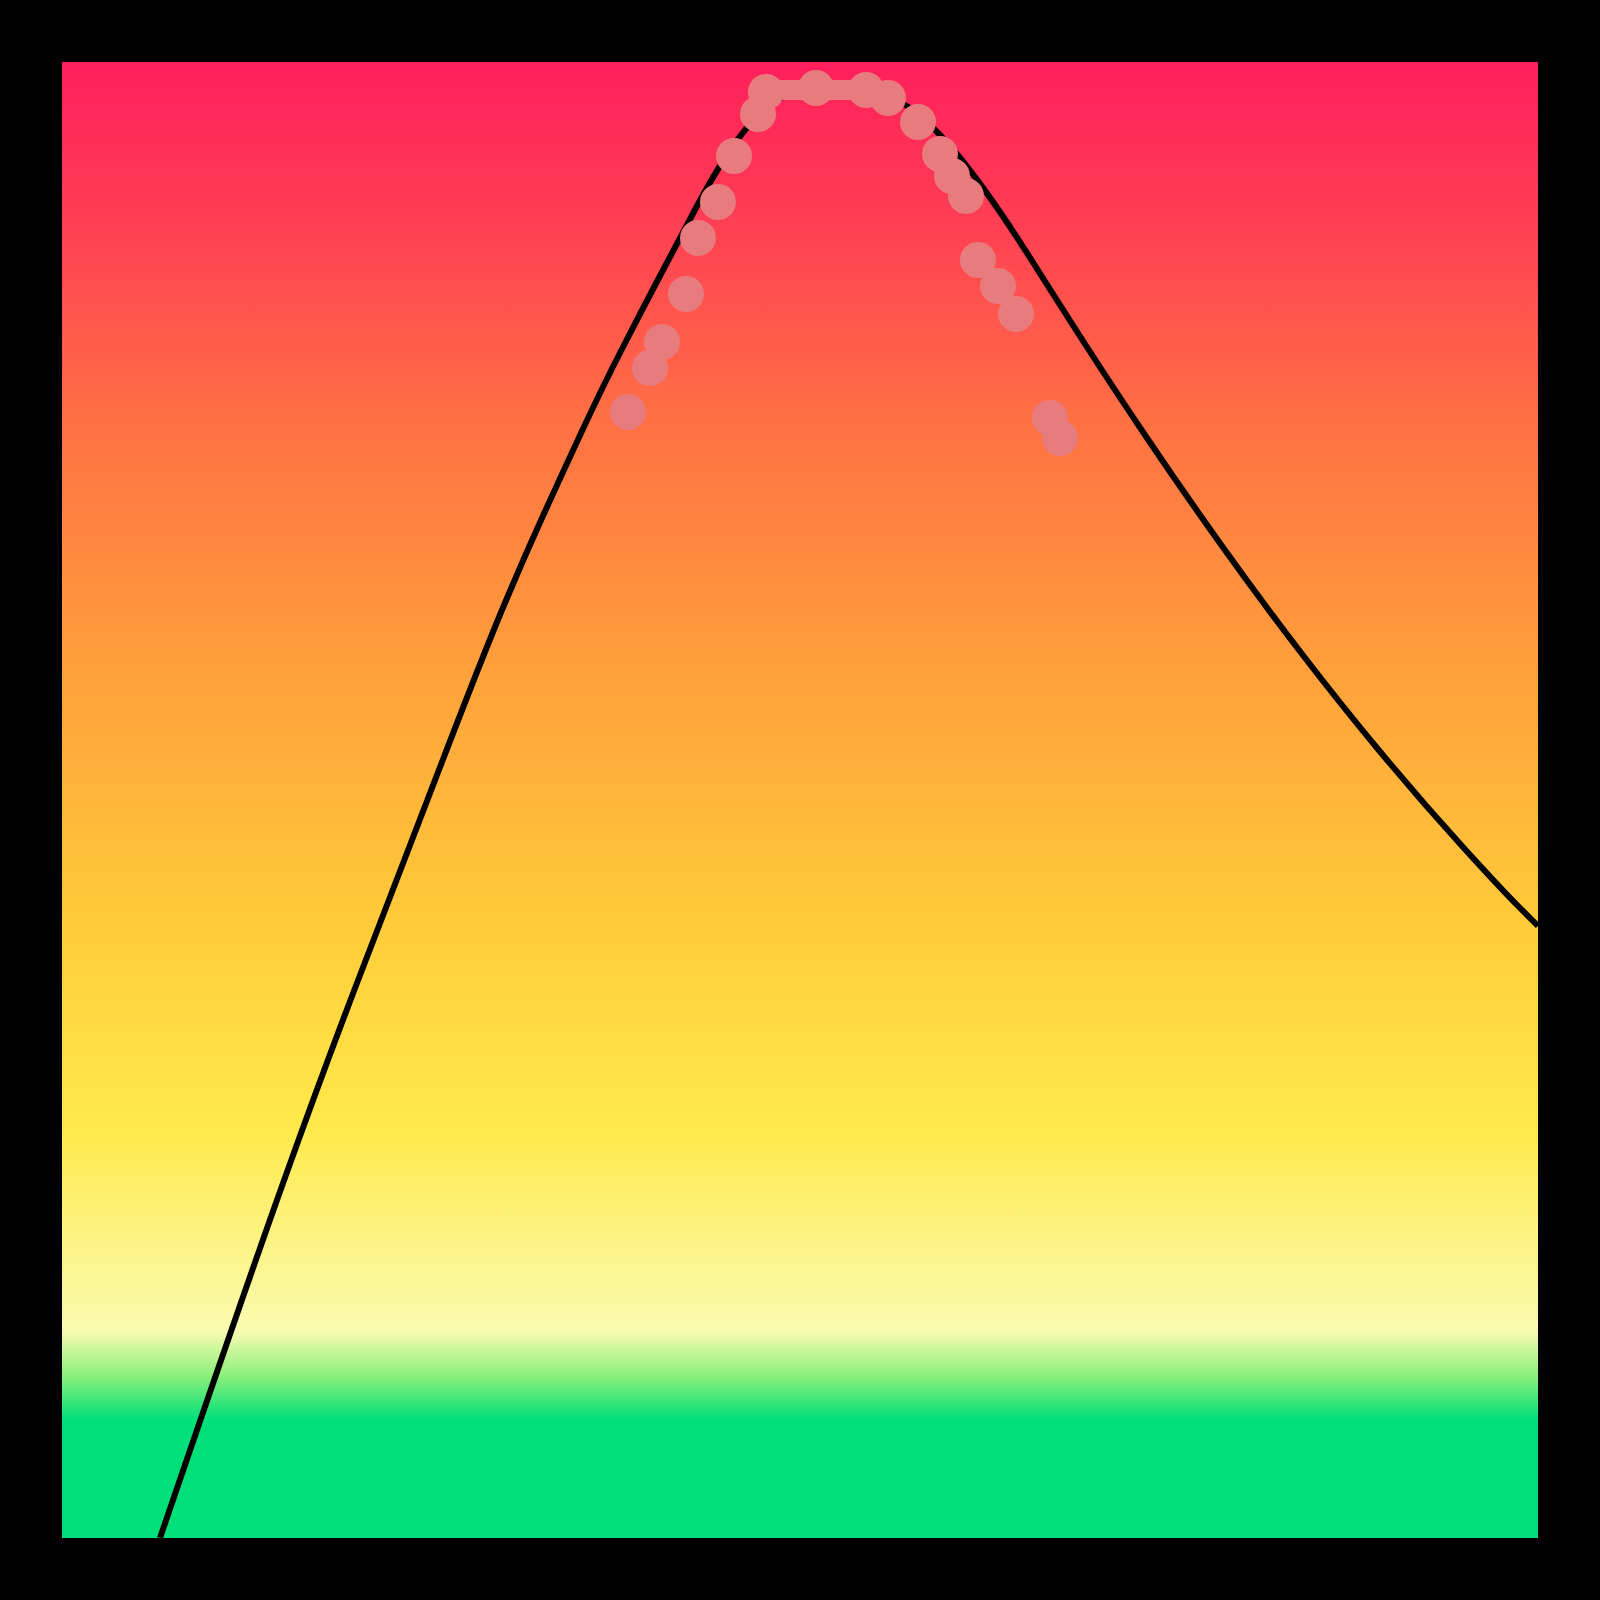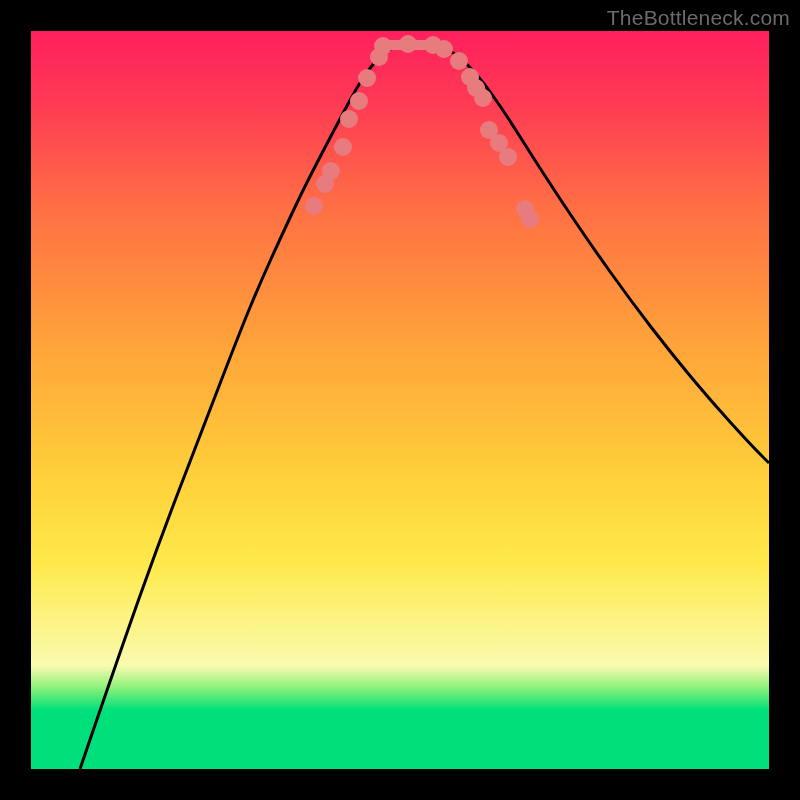--- a/index.html
+++ b/index.html
@@ -87,14 +87,13 @@
           <circle cx="445" cy="57" r="9" fill="#e87b7e"></circle>
           <circle cx="452" cy="67" r="9" fill="#e87b7e"></circle>
           <circle cx="458" cy="99" r="9" fill="#e87b7e"></circle>
           <circle cx="468" cy="112" r="9" fill="#e87b7e"></circle>
           <circle cx="477" cy="126" r="9" fill="#e87b7e"></circle>
           <circle cx="494" cy="178" r="9" fill="#e87b7e"></circle>
           <circle cx="499" cy="188" r="9" fill="#e87b7e"></circle>
         </g>
     </svg>
   </div>
-  <div class="watermark">TheBottleneck.com</div>
 </div>
 
 </body></html>

